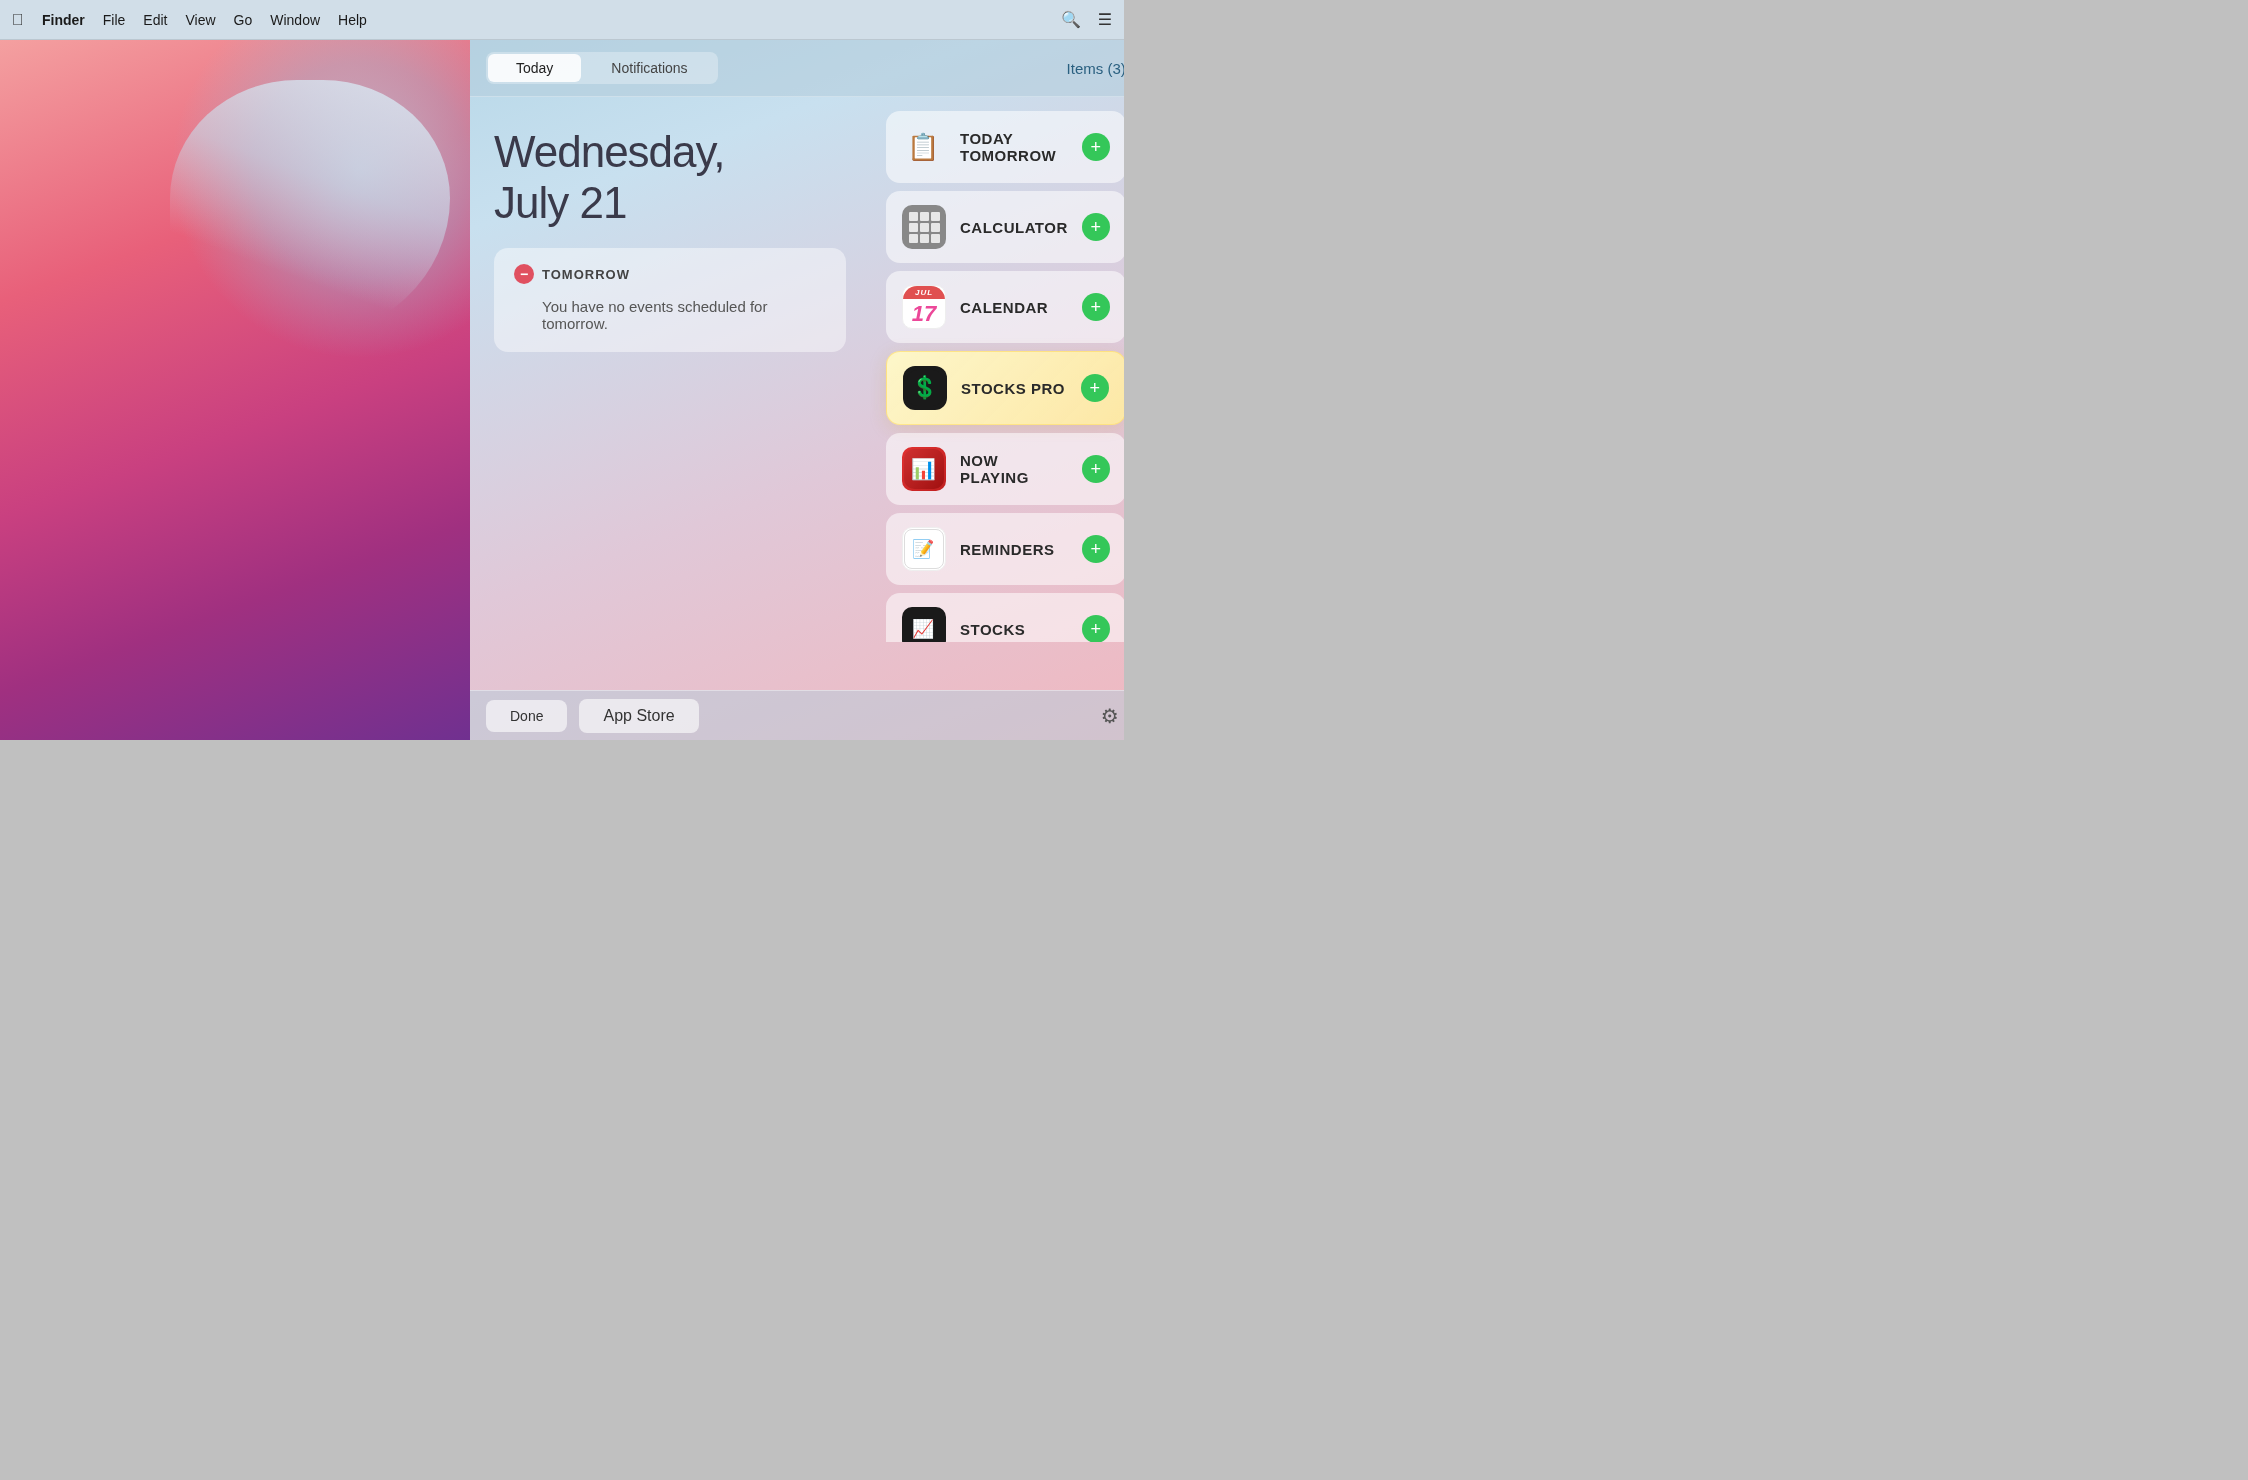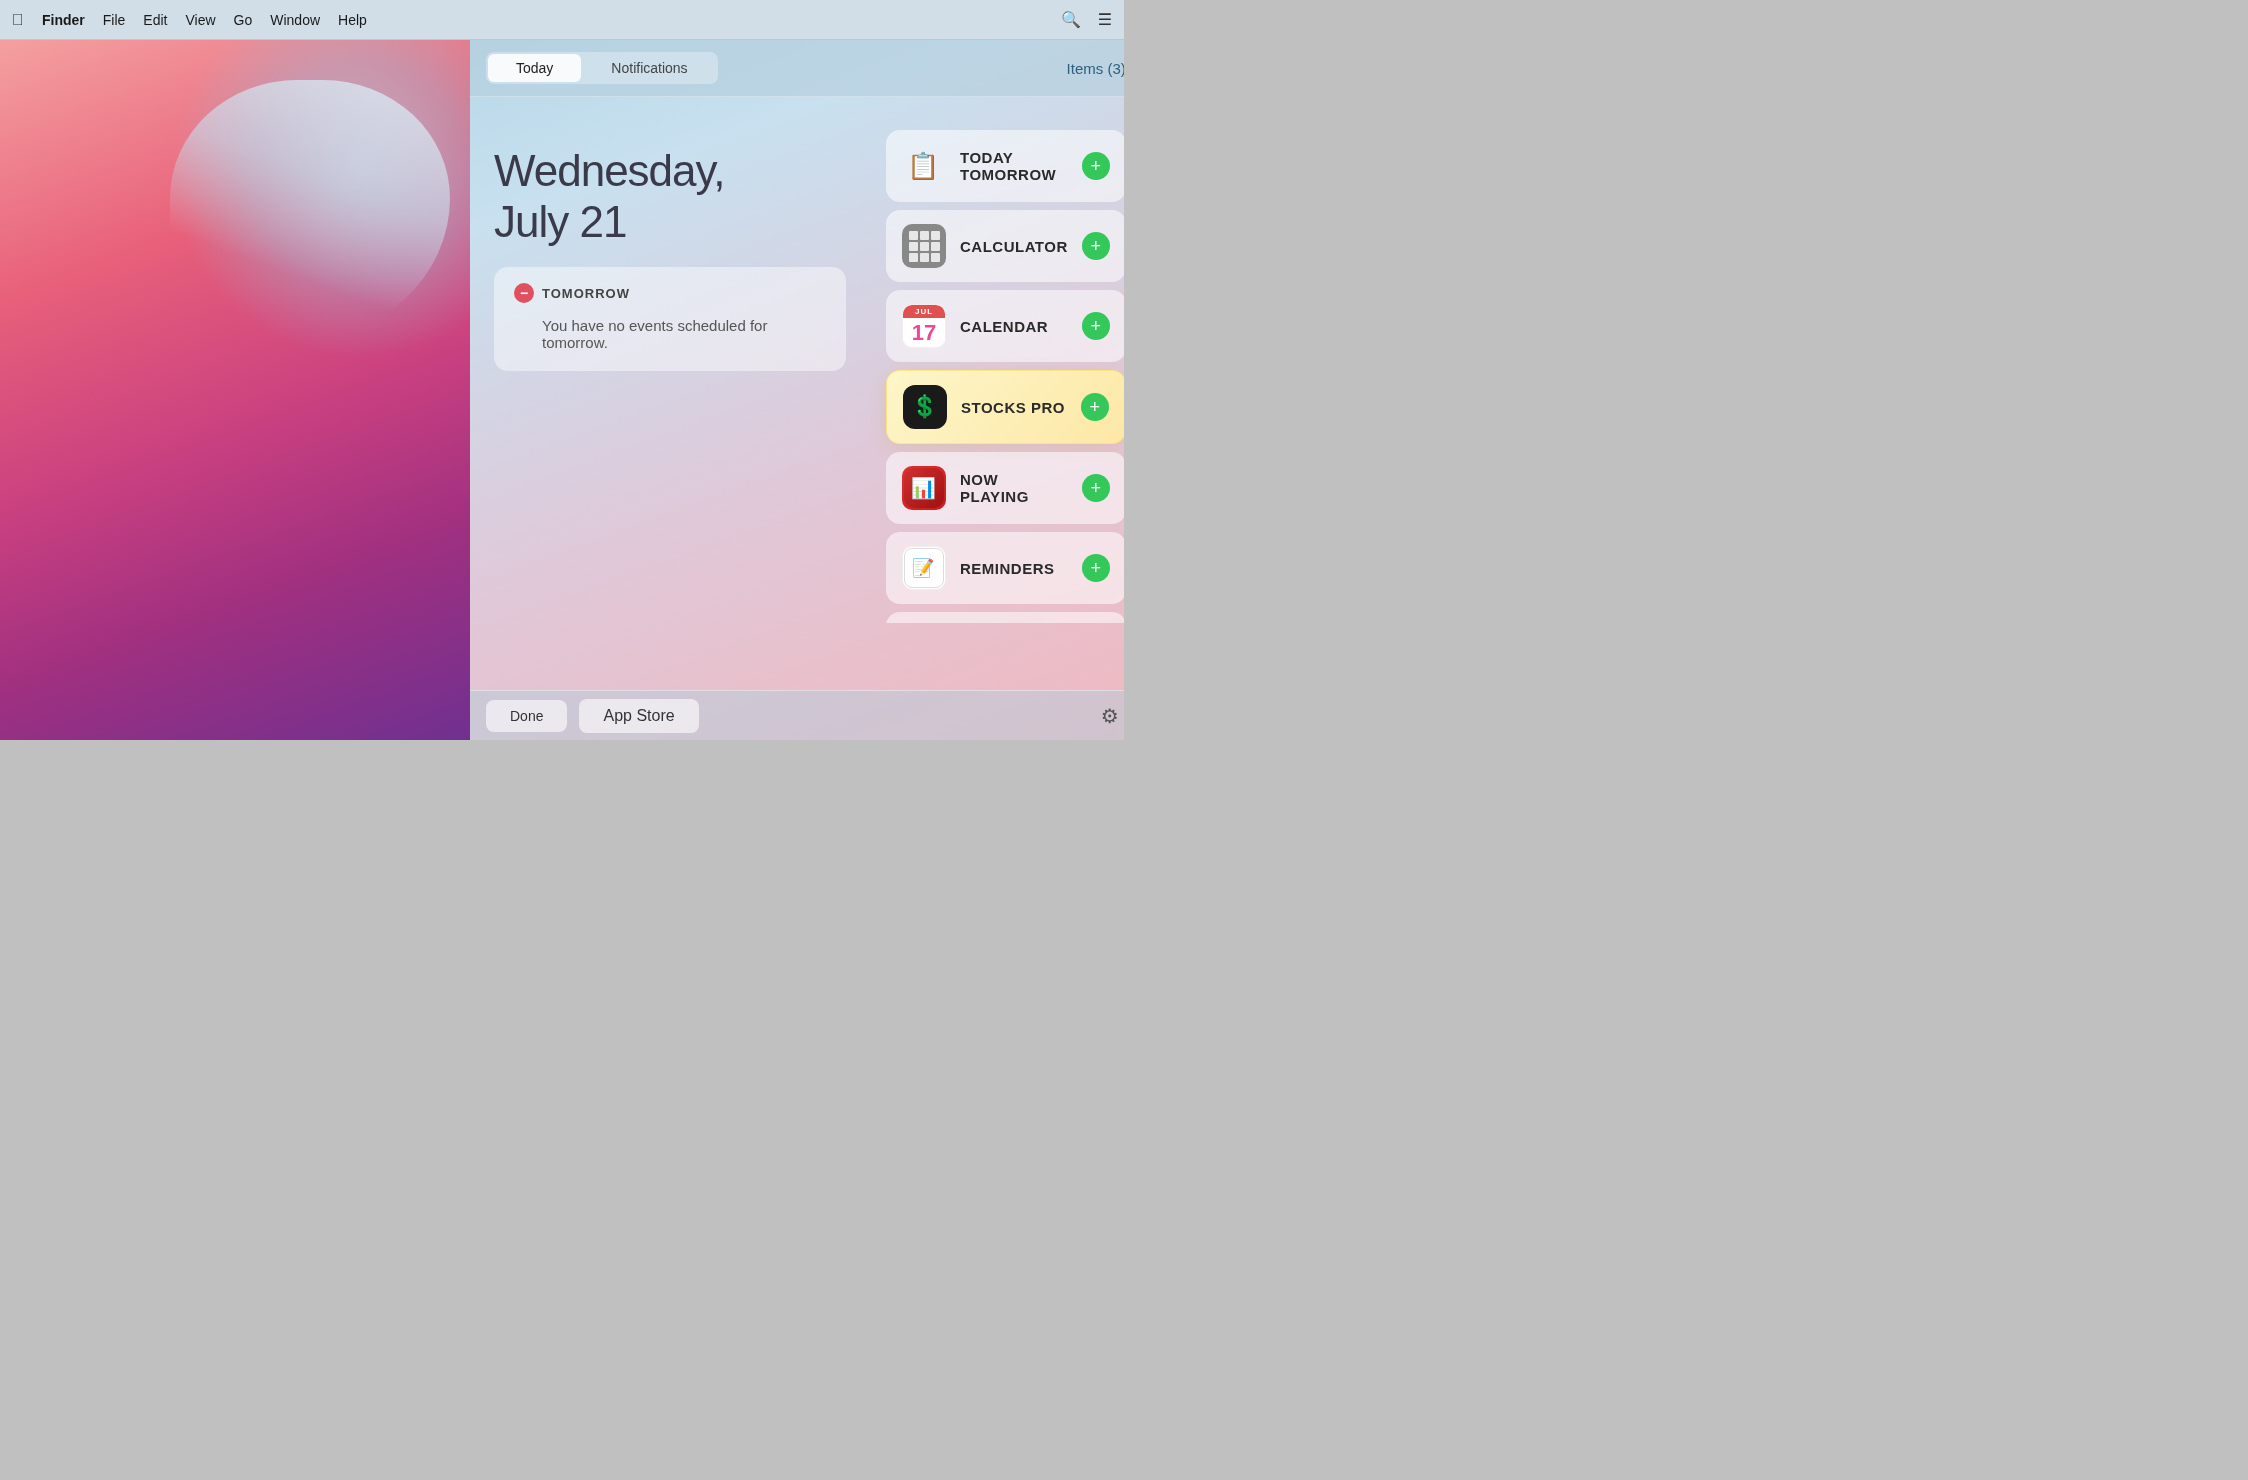--- a/index.html
+++ b/index.html
@@ -84,21 +84,20 @@
     }
 
     
     .notification-panel {
       flex: 1;
       height: 100%;
       background: linear-gradient(160deg, #b8d8e8 0%, #c8e0ef 20%, #e0c8d8 60%, #f0b8c0 100%);
       display: flex;
       flex-direction: column;
       position: relative;
-      gap: 19px;
     }
 
     
     .tab-bar {
       display: flex;
       align-items: center;
       padding: 12px 16px;
       background: rgba(180,205,220,0.6);
       border-bottom: 1px solid rgba(255,255,255,0.3);
     }
@@ -394,21 +393,21 @@
                 <div style="width:9px;height:9px;background:rgba(255,255,255,0.8);border-radius:1px;"></div>
                 <div style="width:9px;height:9px;background:rgba(255,255,255,0.8);border-radius:1px;"></div>
                 <div style="width:9px;height:9px;background:rgba(255,255,255,0.8);border-radius:1px;"></div>
     </div>
             </div>
             <span class="widget-name">CALCULATOR</span>
             <div class="add-btn">+</div>
           </div>
           <div class="widget-item">
             <div class="widget-icon calendar">
-              <div style="display:flex;flex-direction:column;align-items:center;width:100%;height:100%;border-radius:8px;overflow:hidden;background:white;">
+              <div style="display:flex;flex-direction:column;align-items:center;width:100%;height:100%;border-radius:14px;overflow:hidden;background:white;font-style:italic;">
       <div style="background:#e05050;color:white;font-size:8px;font-weight:700;width:100%;text-align:center;padding:2px 0;letter-spacing:1px;">JUL</div>
       <div style="font-size:22px;font-weight:600;color:#ec4899;line-height:1.4;">17</div>
     </div>
             </div>
             <span class="widget-name">CALENDAR</span>
             <div class="add-btn">+</div>
           </div>
           <div class="widget-item highlighted">
             <div class="widget-icon money-pro">
               <div style="width:36px;height:36px;background:#1a1a1a;border-radius:10px;display:flex;align-items:center;justify-content:center;">

